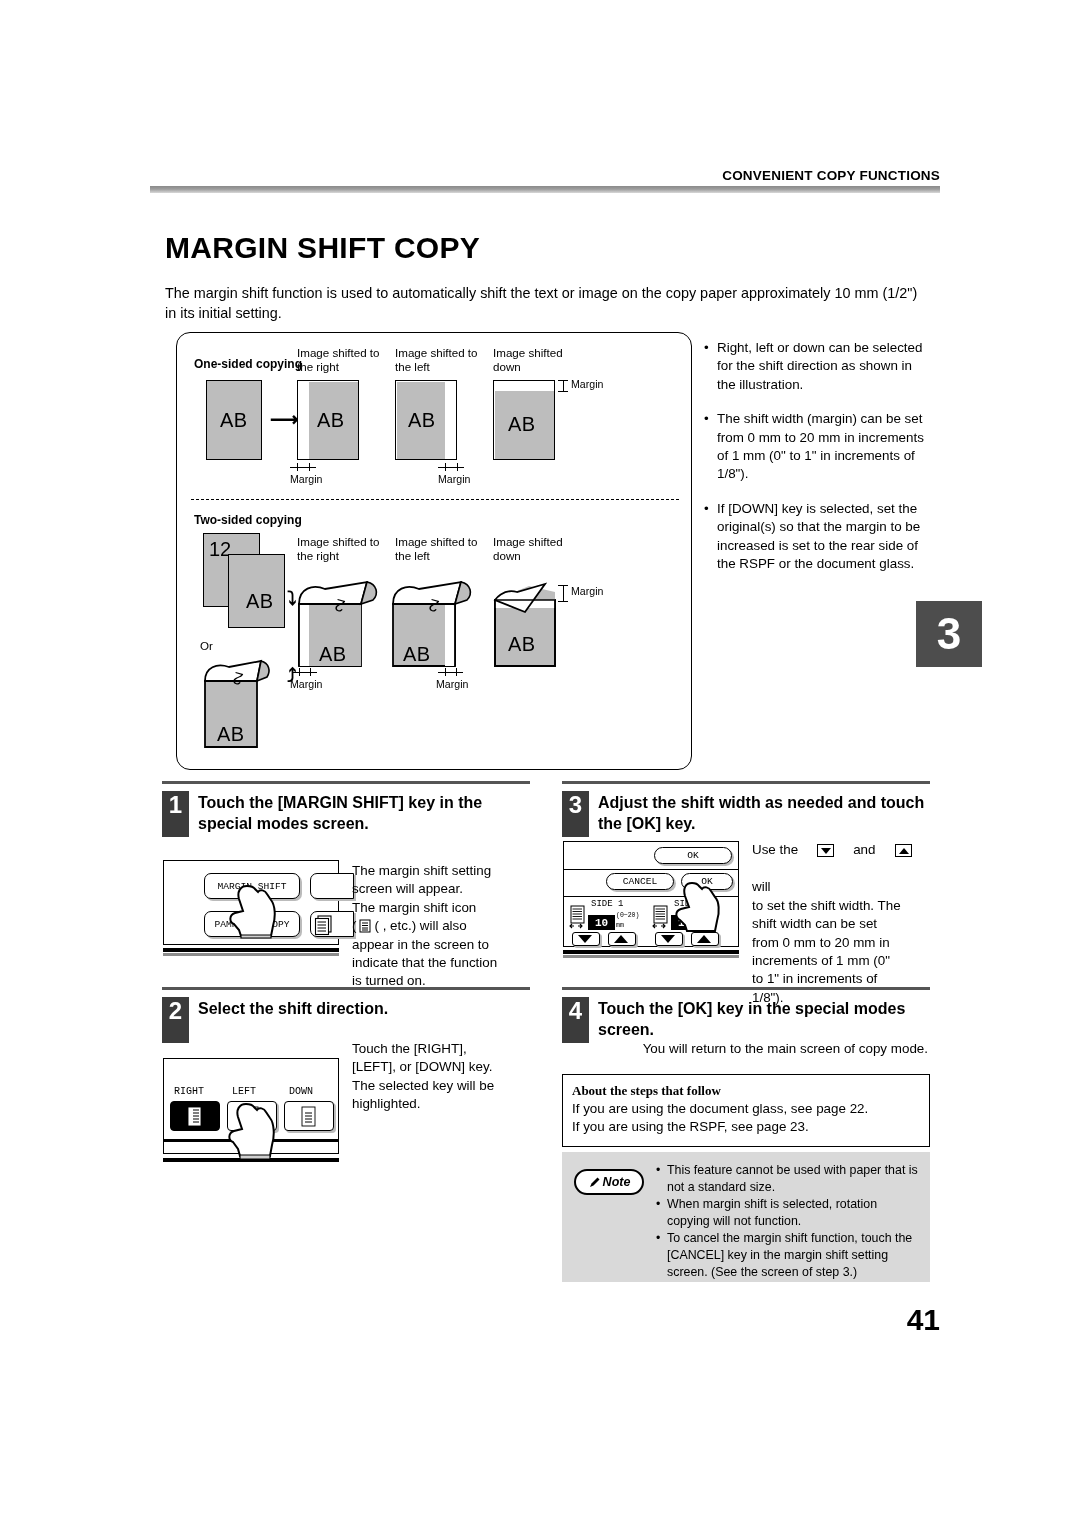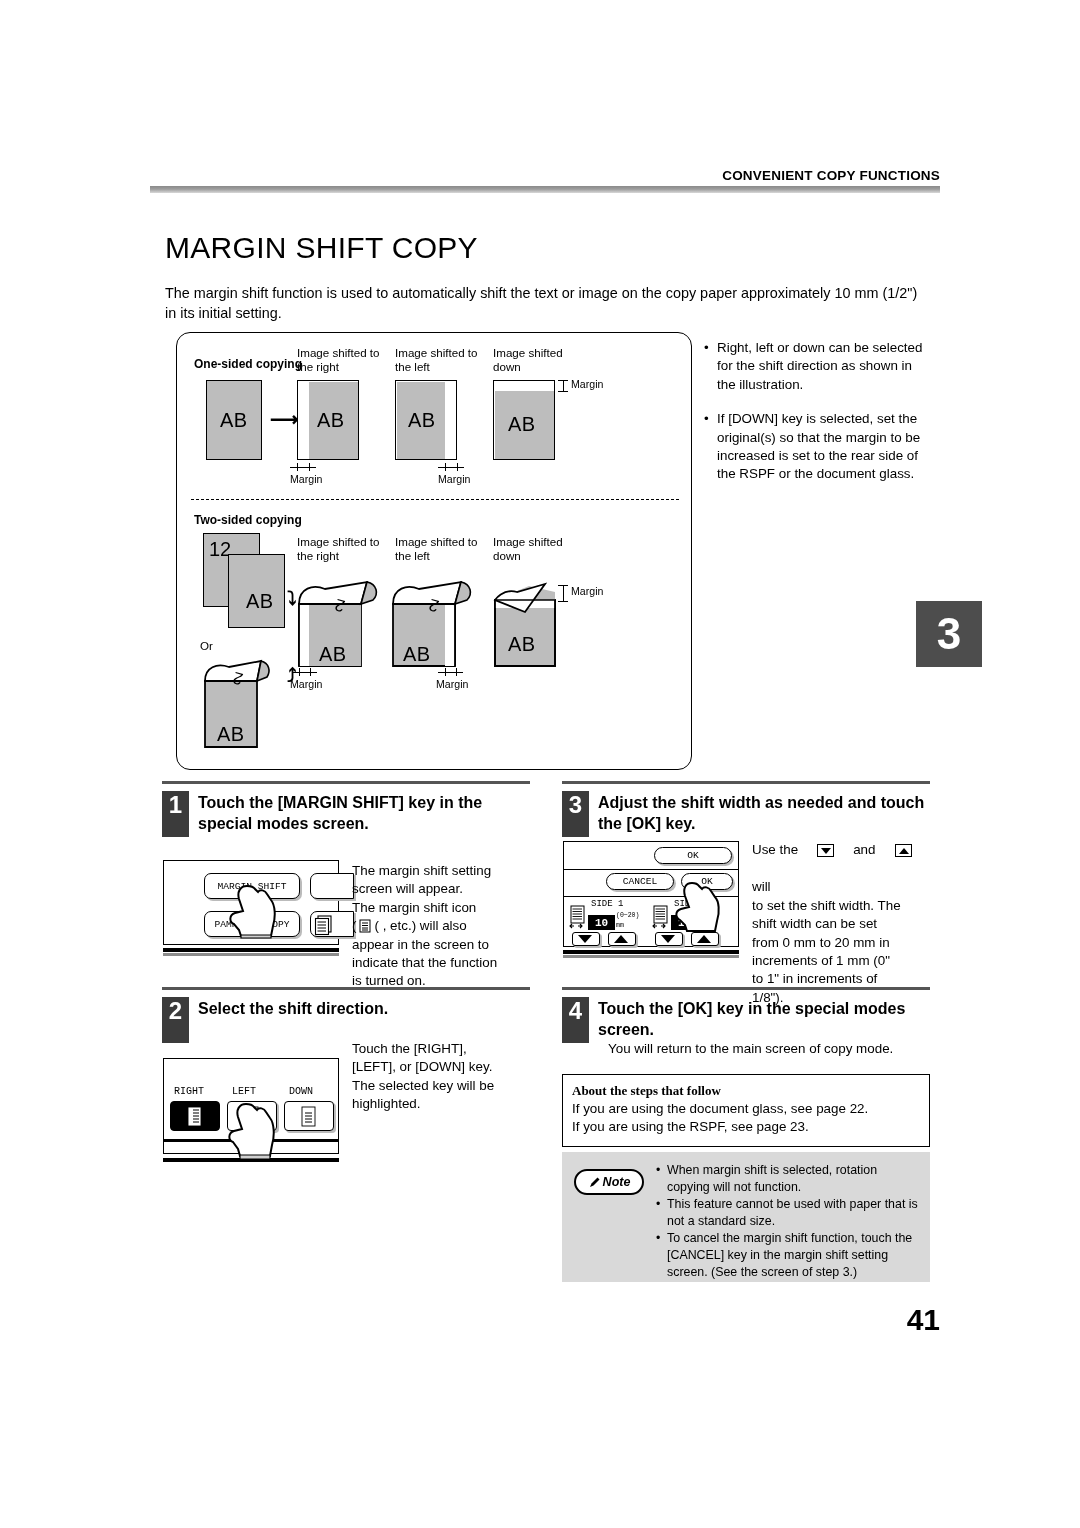--- a/index.html
+++ b/index.html
@@ -20,21 +20,21 @@
     font-size:13.5px; font-weight:bold; letter-spacing:.2px;
   }
   .hdr-rule {
     position:absolute; left:150px; top:186px; width:790px; height:7px;
     background:linear-gradient(to bottom,#8a8a8a 0%,#9d9d9d 45%,#bdbdbd 75%,#d8d8d8 100%);
   }
 
   
   .title {
     position:absolute; left:165px; top:231px;
-    font-size:30px; font-weight:normal; letter-spacing:.3px;
+    font-size:30px; font-weight:bold; letter-spacing:.3px;
   }
   .intro {
     position:absolute; left:165px; top:283px; width:760px;
     font-size:14.4px; line-height:20px;
   }
 
   
   .illu {
     position:absolute; left:176px; top:332px; width:516px; height:438px;
     border:1.6px solid #000; border-radius:14px; background:#fff;
@@ -276,20 +276,21 @@
     <div class="ab" style="left:331px; top:300px;">AB</div>
     <div class="tickh" style="left:381px; top:252px; width:10px;"></div>
     <div class="tickh" style="left:381px; top:268px; width:10px;"></div>
     <div class="tick" style="left:386px; top:252px; height:16px;"></div>
     <div class="small" style="left:394px; top:252px;">Margin</div>
   </div>
 
   <div class="bullets">
     <ul>
       <li>Right, left or down can be selected for the shift direction as shown in the illustration.</li>
+      <li>The shift width (margin) can be set from 0 mm to 20 mm in increments of 1 mm (0" to 1" in increments of 1/8").</li>
       <li>If [DOWN] key is selected, set  the original(s) so that the margin  to be increased is set to the rear side of the RSPF or the document glass.</li>
     </ul>
   </div>
 
   <div class="chap-tab">3</div>
 
   <div class="step-col-l" style="top:781px;">
     <div class="step-rule"></div>
     <div class="step-head">
       <div class="step-num">1</div>
@@ -477,39 +478,39 @@
     <div>highlighted.</div>
   </div>
 
   <div class="step-col-r" style="top:987px;">
     <div class="step-rule"></div>
     <div class="step-head">
       <div class="step-num">4</div>
       <div class="step-title">Touch the [OK] key in the special modes screen.</div>
     </div>
   </div>
-  <div class="body-txt" style="left:608px; top:1040px; width:360px;">You will return to the main screen of copy mode.</div>
+  <div class="body-txt" style="left:568px; top:1040px; width:360px;text-align:right;">You will return to the main screen of copy mode.</div>
 
   <div class="aboutbox">
     <div class="about-title">About the steps that follow</div>
     <div class="about-line">If you are using the document glass, see page 22.</div>
     <div class="about-line">If you are using the RSPF, see page 23.</div>
   </div>
 
   <div class="notebox">
     <div class="note-badge">
       <svg width="13" height="13">
         <path d="M2,11 L3.5,7.5 L9.5,1.5 L11.5,3.5 L5.5,9.5 Z" fill="#000"></path>
       </svg>
       <span>Note</span>
     </div>
     <div class="note-list">
       <ul>
+        <li>This feature cannot be used with paper that is not a standard size.</li>
         <li>When margin shift is selected, rotation copying will not function.</li>
-        <li>This feature cannot be used with paper that is not a standard size.</li>
         <li>To cancel the margin shift function, touch the [CANCEL] key in the margin shift setting screen. (See the screen of step 3.)</li>
       </ul>
     </div>
   </div>
 
   <div class="pageno">41</div>
 
 </div>
 
 </body></html>

